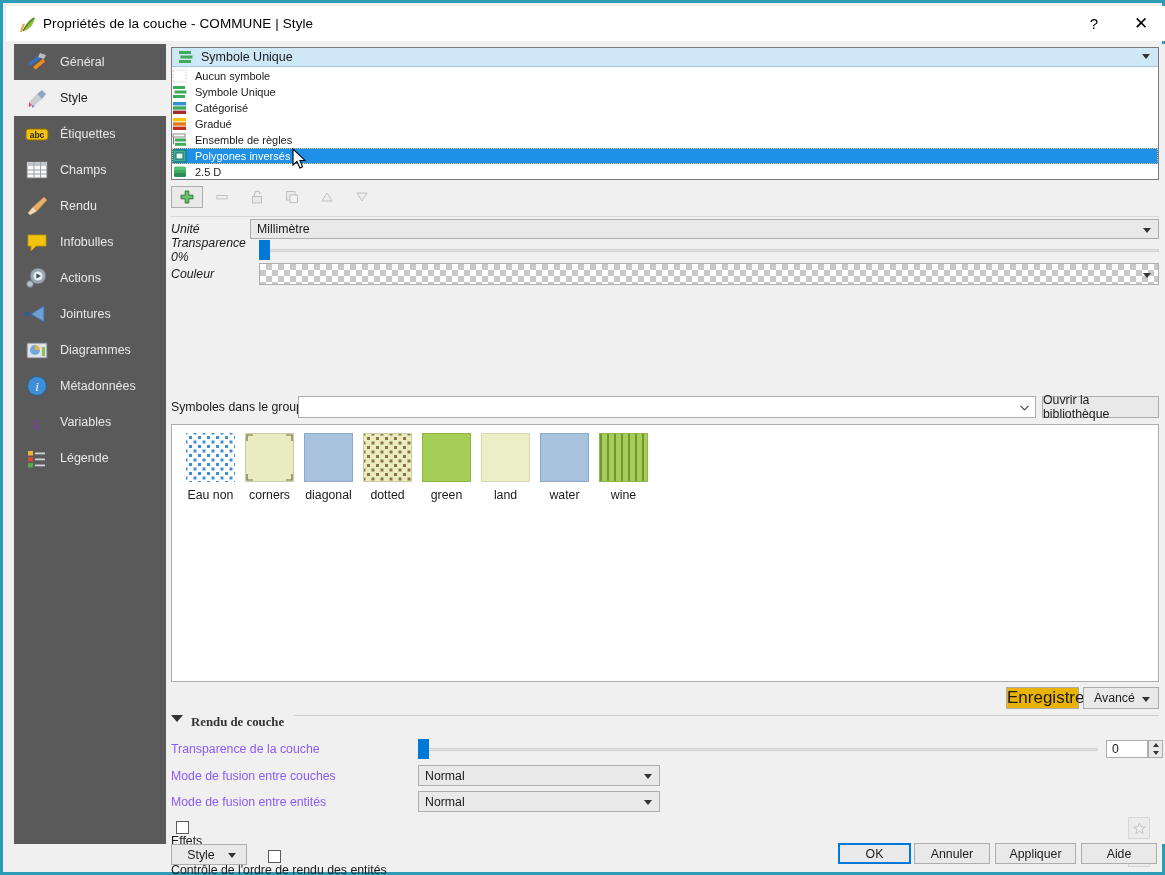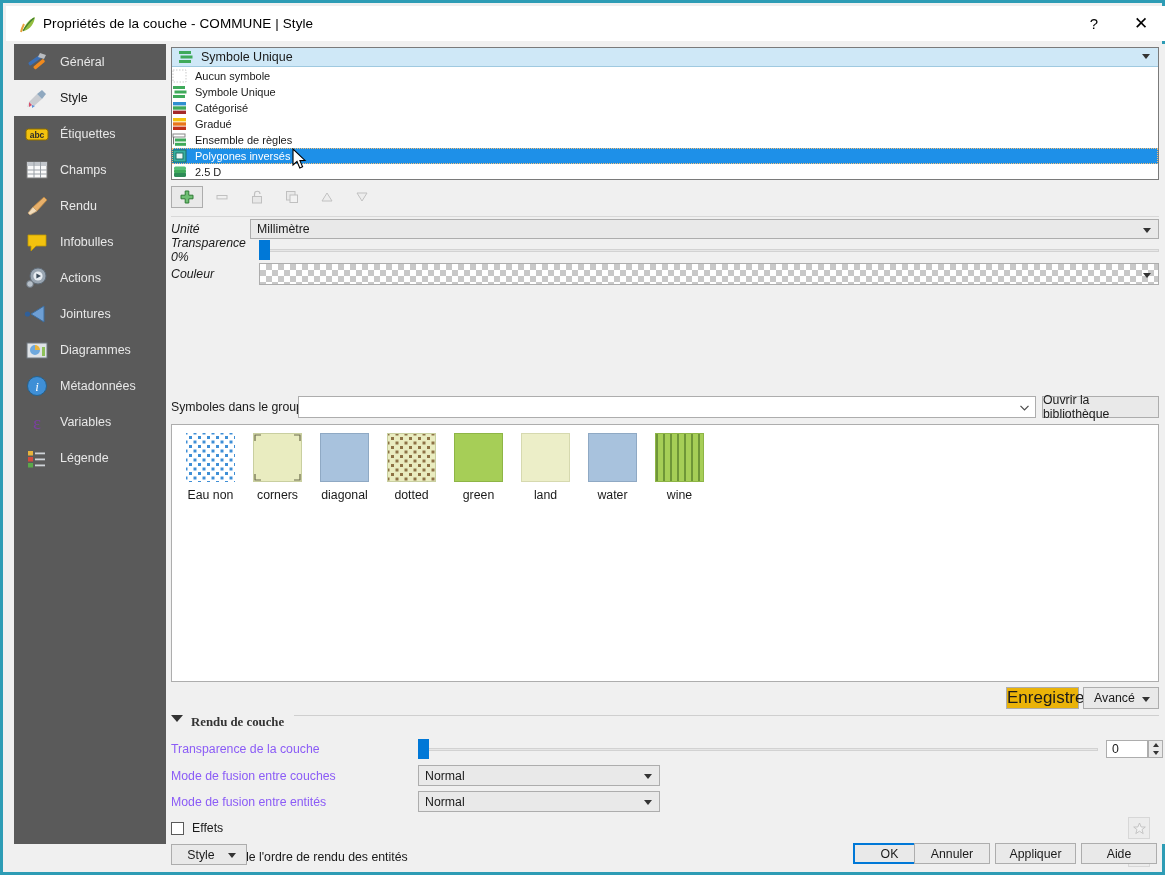--- a/index.html
+++ b/index.html
@@ -90,21 +90,21 @@
   .sg-combo{position:absolute;left:132px;top:352px;width:738px;height:22px;
             border:1px solid #adadad;background:#fff;box-sizing:border-box;}
   .sg-arrow{position:absolute;right:6px;top:8px;width:9px;height:6px;}
   .lib-btn{position:absolute;left:876px;top:352px;width:117px;height:22px;
            border:1px solid #adadad;background:#e9e9e9;box-sizing:border-box;
            display:flex;align-items:center;justify-content:center;font-size:12.3px;}
 
   
   .gallery{position:absolute;left:5px;top:380px;width:988px;height:258px;
            border:1px solid #adadad;background:#fff;box-sizing:border-box;
-           padding:8px 0 0 9px;display:flex;gap:8px;align-items:flex-start;}
+           padding:8px 0 0 9px;display:flex;gap:0;align-items:flex-start;}
   .sym{width:59px;display:flex;flex-direction:column;align-items:center;}
   .sym-sw{width:49px;height:49px;box-sizing:border-box;}
   .sym-lbl{margin-top:6px;font-size:12.3px;color:#1a1a1a;white-space:nowrap;}
 
   .save-btn{position:absolute;left:840px;top:643px;width:73px;height:22px;
             border:1px solid #adadad;background:#eab308;box-sizing:border-box;
             display:flex;align-items:center;justify-content:flex-start;font-size:17px;}
   .adv-btn{position:absolute;left:917px;top:643px;width:76px;height:22px;
            border:1px solid #adadad;background:#e9e9e9;box-sizing:border-box;
            display:flex;align-items:center;font-size:12.3px;padding-left:10px;position:absolute;}
@@ -122,39 +122,39 @@
   .spin{position:absolute;left:940px;top:696px;width:42px;height:18px;
         border:1px solid #adadad;background:#fff;box-sizing:border-box;
         display:flex;align-items:center;padding-left:5px;font-size:12.3px;}
   .spin-btns{position:absolute;left:982px;top:696px;width:15px;height:18px;
              border:1px solid #adadad;background:#e9e9e9;box-sizing:border-box;
              display:flex;flex-direction:column;align-items:center;justify-content:space-around;}
   .spin-up,.spin-dn{width:0;height:0;border-left:3px solid transparent;border-right:3px solid transparent;}
   .spin-up{border-bottom:4px solid #333;}
   .spin-dn{border-top:4px solid #333;}
 
-  .cbrow{position:absolute;display:flex;align-items:center;}
+  .cbrow{position:absolute;display:flex;align-items:center;flex-direction:column;}
   .cbox{width:13px;height:13px;border:1px solid #5a5a5a;background:#fff;
         box-sizing:border-box;margin-right:8px;}
   .cblabel{font-size:12.3px;}
 
   .sidebtn{position:absolute;width:22px;height:22px;border:1px solid #c4c4c4;
            background:#eaeaea;box-sizing:border-box;opacity:.55;
            display:flex;align-items:center;justify-content:center;}
 
   .style-btn{position:absolute;left:5px;top:800px;width:76px;height:21px;
              border:1px solid #adadad;background:#e9e9e9;box-sizing:border-box;
              display:flex;align-items:center;justify-content:center;font-size:12.3px;position:absolute;}
   .style-btn .dd{position:absolute;right:10px;top:8px;width:0;height:0;
     border-left:4px solid transparent;border-right:4px solid transparent;border-top:5px solid #333;}
 
   
   .fbtn{position:absolute;top:840px;height:21px;border:1px solid #adadad;background:#e9e9e9;
         box-sizing:border-box;display:flex;align-items:center;justify-content:center;font-size:12.3px;}
-  .fbtn.focus{border:2px solid #0078d7;margin-left:15px;}
+  .fbtn.focus{border:2px solid #0078d7;}
 </style>
 </head>
 <body>
 
 <div class="window">
 
   <div class="titlebar">
     <div class="tb-logo">
       <svg width="20" height="20" viewBox="0 0 20 20">
         <path d="M4 17 C6 11 9 6 16 3 C15 9 12 15 5 17 Z" fill="#93be3f"></path>

